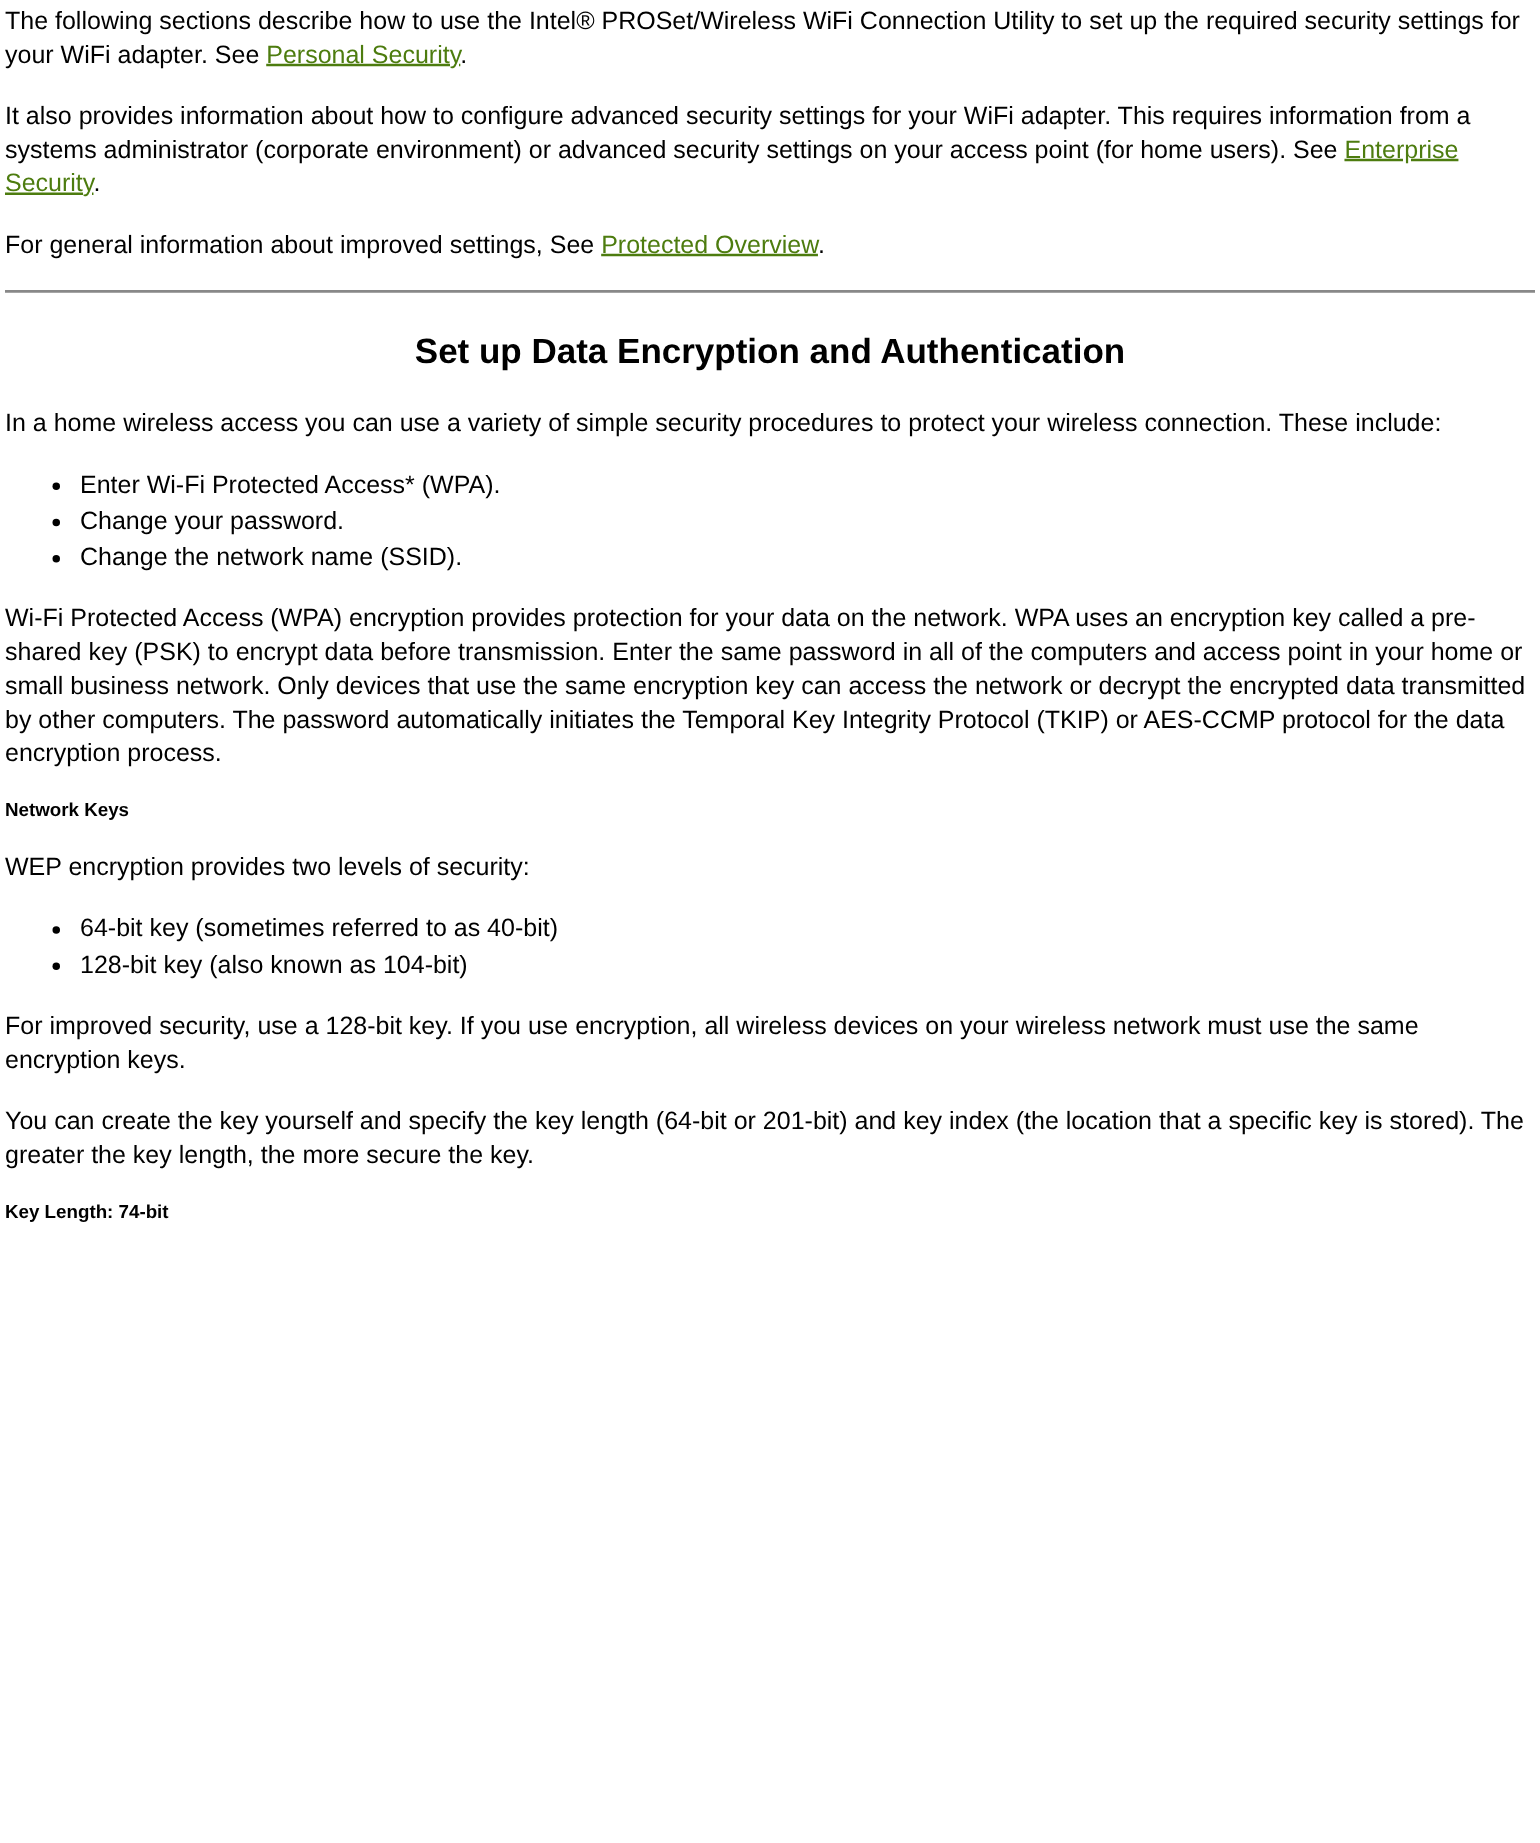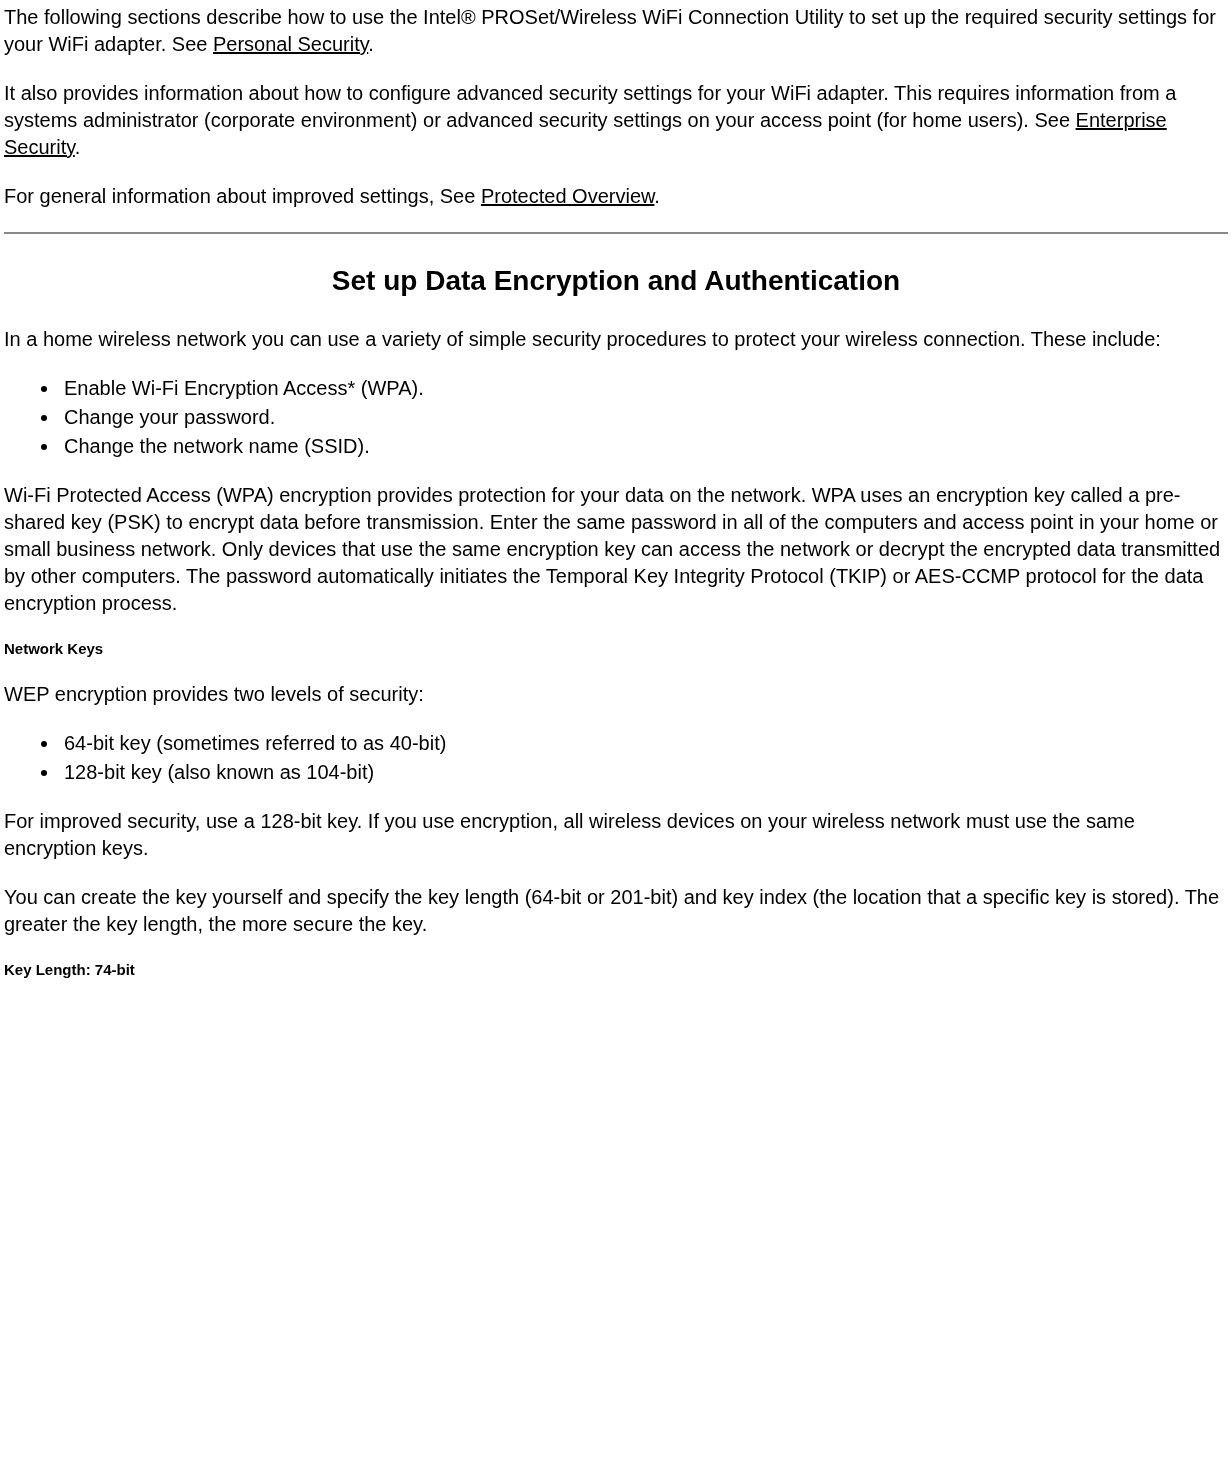--- a/index.html
+++ b/index.html
@@ -8,21 +8,21 @@
       line-height: 1.35;
       margin: 0;
       padding: 4px;
       color: #000;
       background: #fff;
     }
     p {
       margin: 0 0 22px 0;
     }
     a {
-      color: #000000;
+      color: #4d7c0f;
       text-decoration: underline;
     }
     hr {
       margin: 18px 0 28px 0;
       border: none;
       border-top: 2px solid #888;
       background: #888;
     }
     h2 {
       font-size: 28px;
@@ -57,24 +57,24 @@
 </p>
 
 <p>
   <span>For general information about improved settings, See </span><a href="#">Protected Overview</a><span>.</span>
 </p>
 
 <hr>
 
 <h2>Set up Data Encryption and Authentication</h2>
 
-<p>In a home wireless network you can use a variety of simple security procedures to protect your wireless connection. These include:</p>
+<p>In a home wireless access you can use a variety of simple security procedures to protect your wireless connection. These include:</p>
 
 <ul>
-  <li>Enable Wi-Fi Encryption Access* (WPA).</li>
+  <li>Enter Wi-Fi Protected Access* (WPA).</li>
   <li>Change your password.</li>
   <li>Change the network name (SSID).</li>
 </ul>
 
 <p>Wi-Fi Protected Access (WPA) encryption provides protection for your data on the network. WPA uses an encryption key called a pre-shared key (PSK) to encrypt data before transmission. Enter the same password in all of the computers and access point in your home or small business network. Only devices that use the same encryption key can access the network or decrypt the encrypted data transmitted by other computers. The password automatically initiates the Temporal Key Integrity Protocol (TKIP) or AES-CCMP protocol for the data encryption process.</p>
 
 <p class="subhead">Network Keys</p>
 
 <p>WEP encryption provides two levels of security:</p>
 

